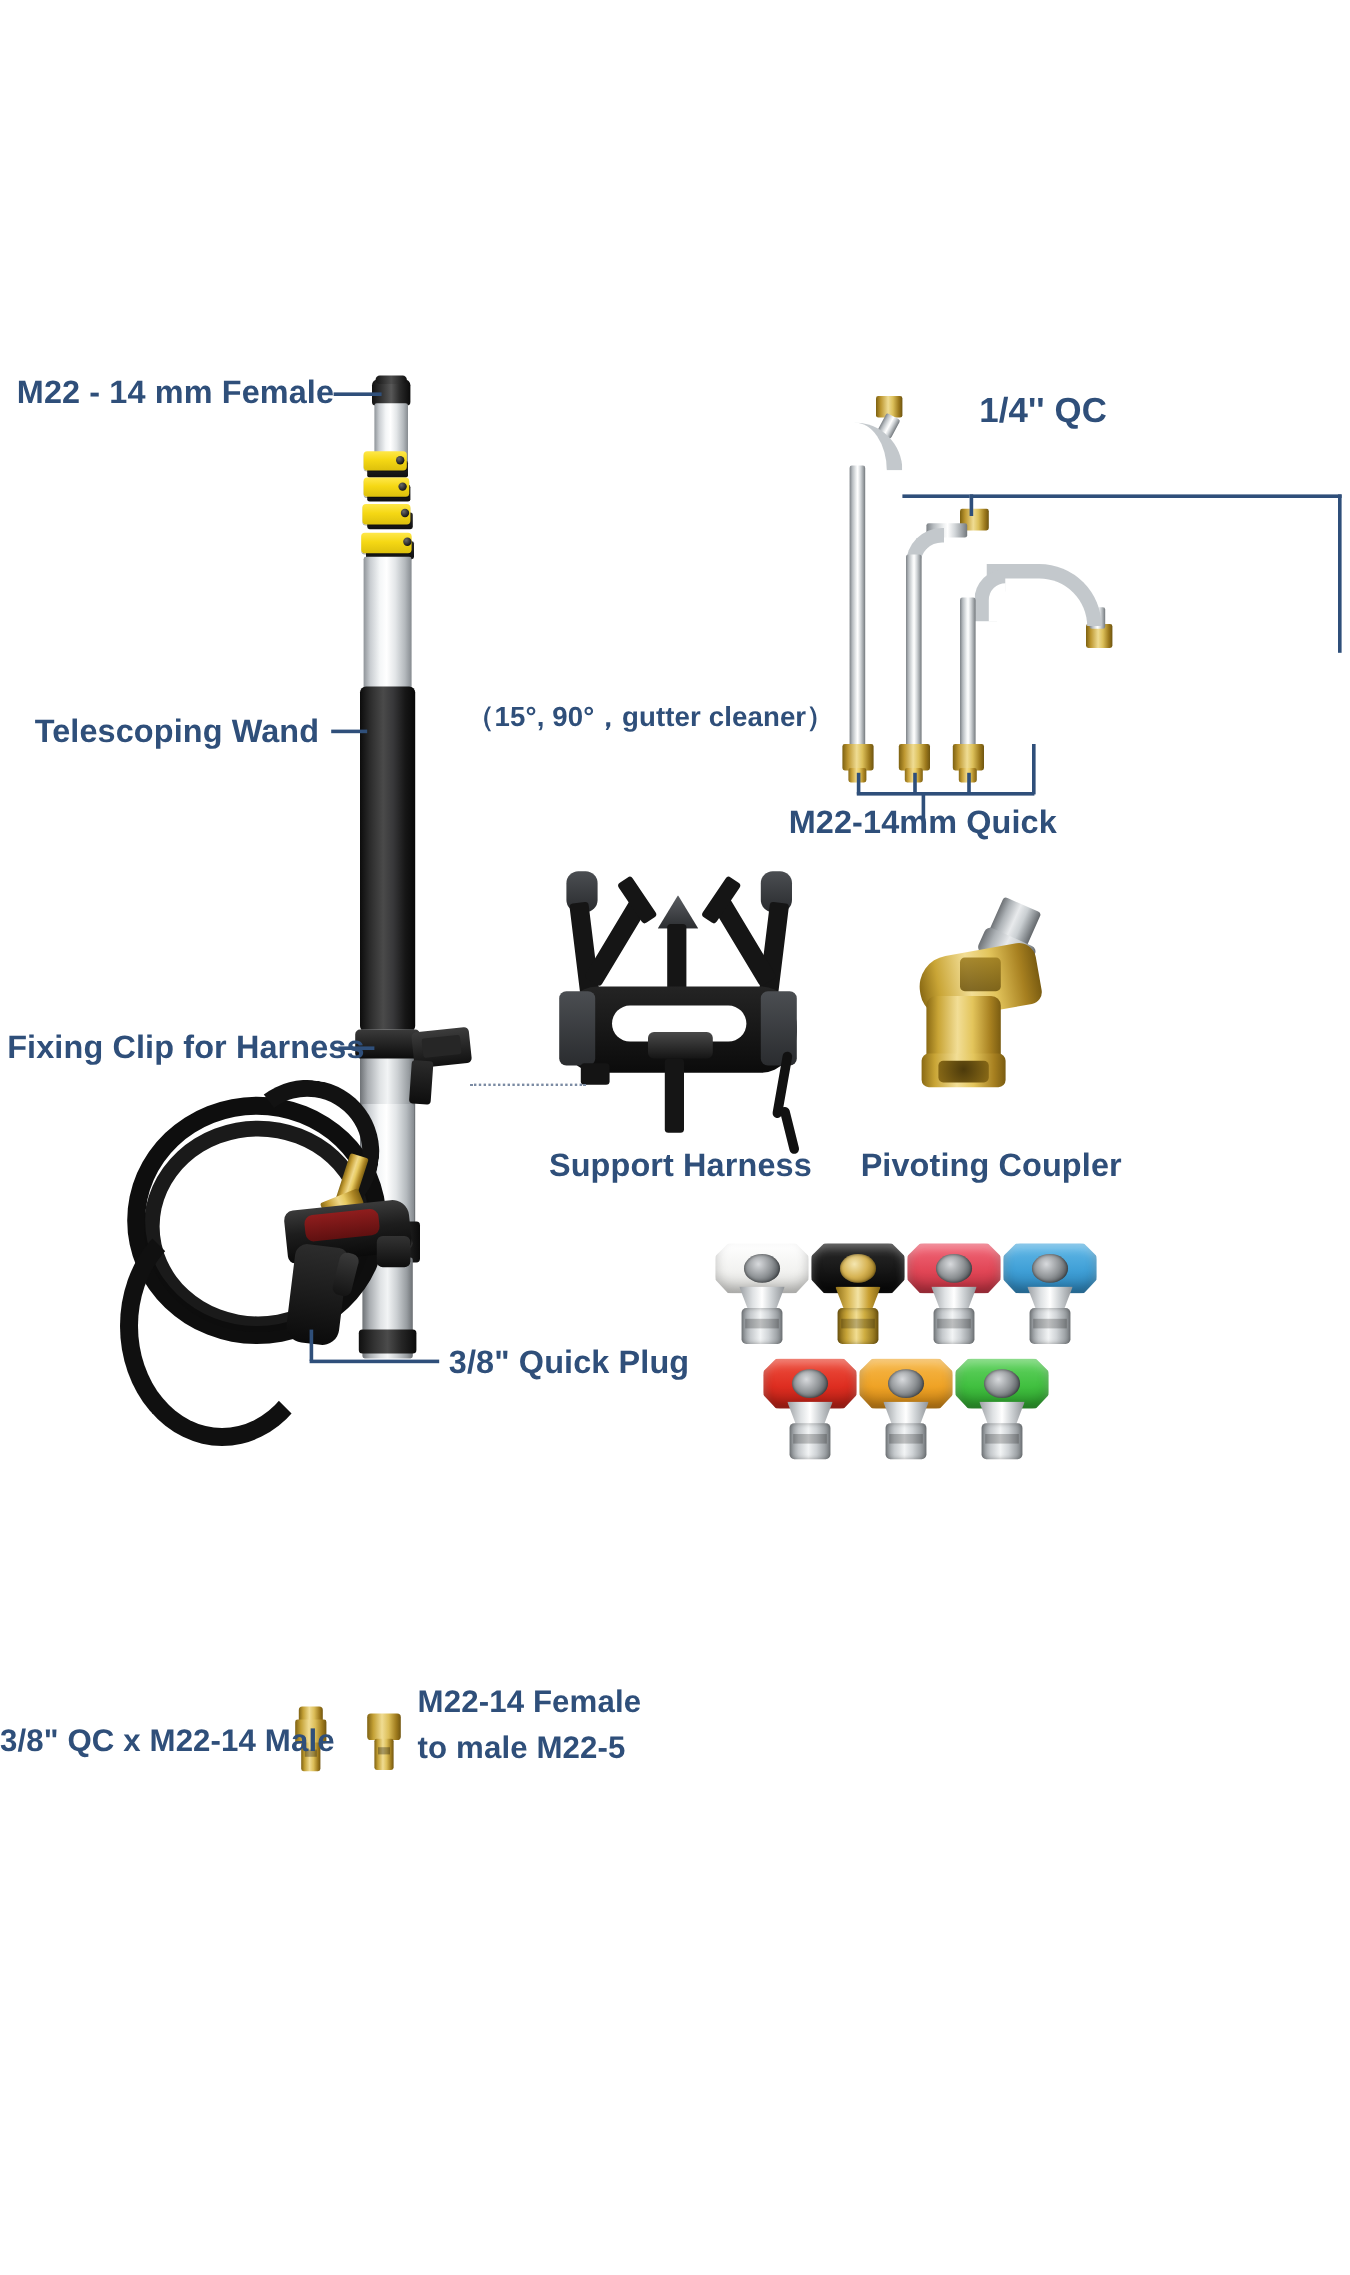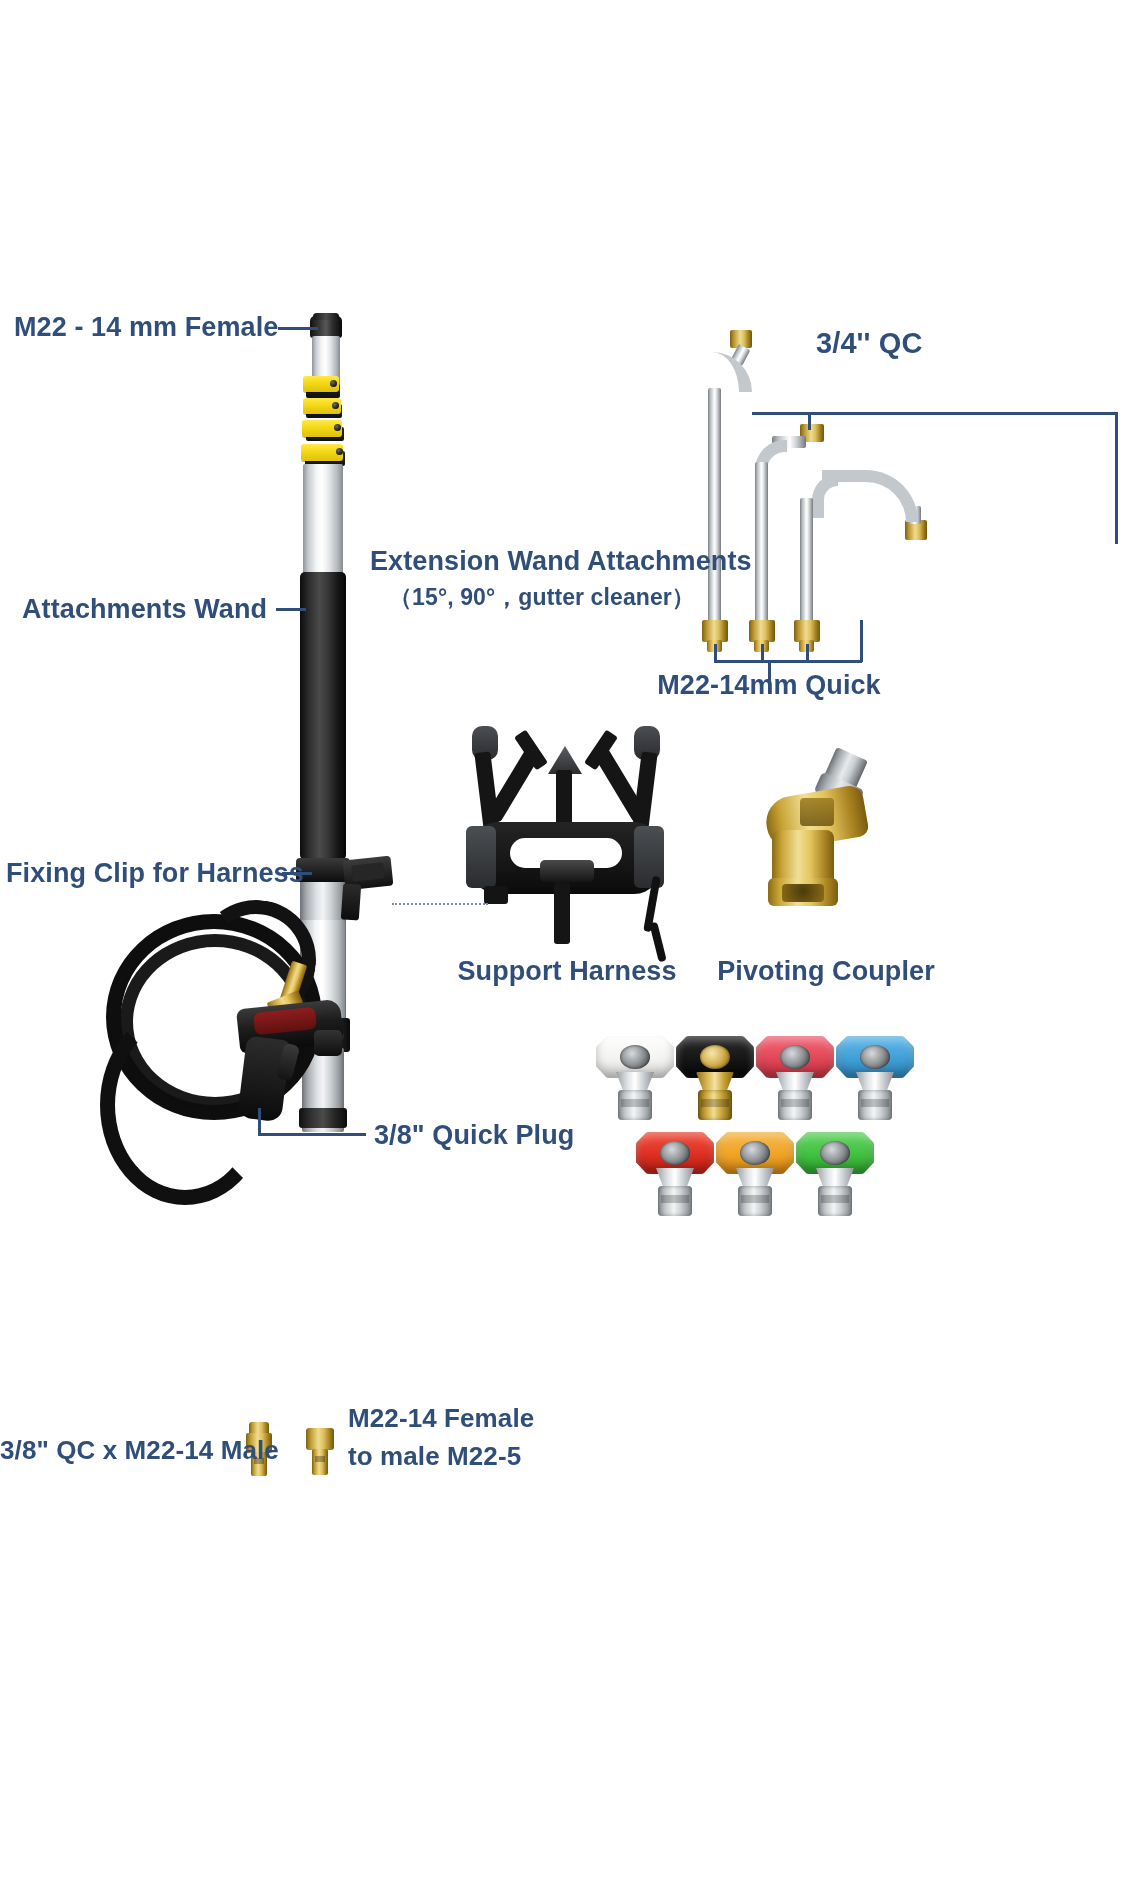--- a/index.html
+++ b/index.html
@@ -366,28 +366,27 @@
 
   <div class="leader h" style="left:714px;top:660px;width:148px;"></div>
   <div class="leader v" style="left:714px;top:644px;height:18px;"></div>
   <div class="leader v" style="left:761px;top:644px;height:18px;"></div>
   <div class="leader v" style="left:806px;top:644px;height:18px;"></div>
   <div class="leader v" style="left:860px;top:620px;height:42px;"></div>
   <div class="leader v" style="left:768px;top:660px;height:34px;"></div>
 
   <div class="lbl r" style="left:14px;top:310px;width:252px;font-size:27px;">M22 - 14 mm Female</div>
 
-  <div class="lbl c" style="left:370px;top:544px;width:344px;font-size:27px;">Extension Wand Attachments</div>
   <div class="lbl c" style="left:366px;top:583px;width:352px;font-size:23px;">（15°, 90°，gutter cleaner）</div>
 
-  <div class="lbl" style="left:816px;top:325px;font-size:29px;">3/4'' QC</div>
+  <div class="lbl" style="left:816px;top:325px;font-size:29px;">1/4'' QC</div>
 
   <div class="lbl c" style="left:636px;top:668px;width:266px;font-size:27px;">M22-14mm Quick</div>
 
-  <div class="lbl r" style="left:22px;top:592px;width:244px;font-size:27px;">Attachments Wand</div>
+  <div class="lbl r" style="left:22px;top:592px;width:244px;font-size:27px;">Telescoping Wand</div>
 
   <div class="lbl r" style="left:6px;top:856px;width:264px;font-size:27px;">Fixing Clip for Harness</div>
 
   <div class="lbl c" style="left:690px;top:954px;width:272px;font-size:27px;">Pivoting Coupler</div>
 
   <div class="lbl c" style="left:430px;top:954px;width:274px;font-size:27px;">Support Harness</div>
 
   <div class="lbl" style="left:374px;top:1118px;font-size:27px;">3/8" Quick Plug</div>
 
   <div class="lbl r" style="left:0px;top:1434px;width:238px;font-size:26px;">3/8" QC x M22-14 Male</div>

